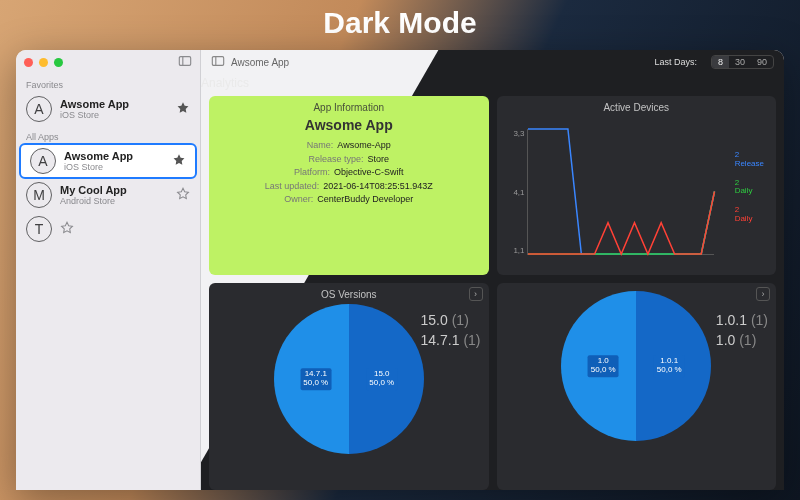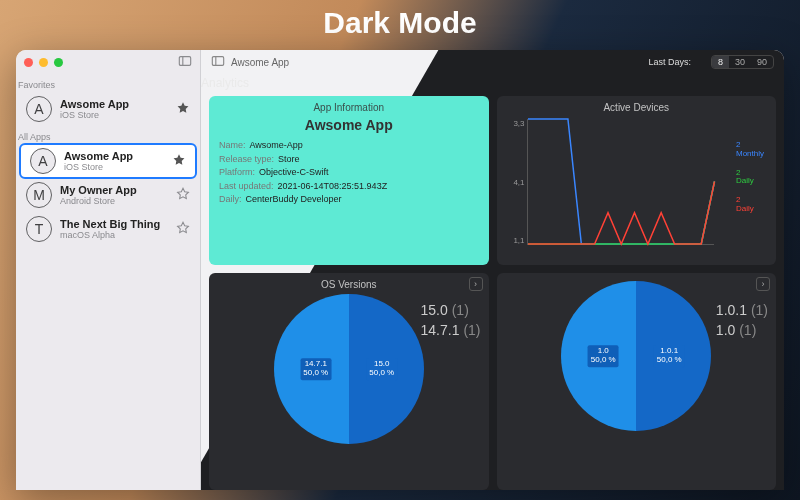--- a/index.html
+++ b/index.html
@@ -31,21 +31,21 @@
     width:185px; height:100%;
     background:#eceaee;
     border-right:1px solid #d0d0d4;
     display:flex; flex-direction:column;
     font-size:11px;
   }
   .titlebar { height:24px; display:flex; align-items:center; padding:0 8px; gap:6px; }
   .dot { width:9px; height:9px; border-radius:50%; }
   .dot.r{background:#ff5f57;} .dot.y{background:#febc2e;} .dot.g{background:#28c840;}
   .tb-icon { margin-left:auto; width:14px; color:#8a8a8e; }
-  .section-label { color:#8a8a8e; font-size:9px; padding:6px 2px 2px; }
+  .section-label { color:#8a8a8e; font-size:9px; padding:6px 10px 2px; }
   .app-row {
     display:flex; align-items:center; gap:8px; padding:4px 10px;
     cursor:default;
   }
   .app-row.selected {
     background:#fff; margin:0 4px; border-radius:5px;
     outline:2px solid #1f7bff; outline-offset:-1px;
   }
   .avatar {
     width:26px; height:26px; border-radius:50%; border:1.4px solid #606062;
@@ -61,50 +61,50 @@
   
   .main {
     position:relative; z-index:1; flex:1; display:flex; flex-direction:column;
   }
   .toolbar {
     height:24px; display:flex; align-items:center; padding:0 10px;
     font-size:10px; color:#666;
   }
   .toolbar .darktxt { color:#ddd; }
   .tb-left { display:flex; align-items:center; gap:6px; }
-  .tb-right { margin-left:auto; display:flex; align-items:center; gap:16px; font-size:9px; color:#bbb;}
+  .tb-right { margin-left:auto; display:flex; align-items:center; gap:10px; font-size:9px; color:#bbb;}
   .seg { display:flex; border:1px solid #444; border-radius:4px; overflow:hidden; margin-left:4px;}
   .seg span { padding:1px 6px; color:#aaa; }
   .seg span.active { background:#3a3b3f; color:#eee; }
   
   .analytics-title { text-align:left; font-size:12px; color:#eaeaea; padding:2px 0 6px; }
   
   .grid {
     flex:1; display:grid; grid-template-columns:1fr 1fr; grid-template-rows:auto 1fr;
     gap:8px; padding:0 8px 0 8px;
   }
   .card {
     border-radius:6px; padding:6px 10px; position:relative;
     font-size:9px;
   }
-  .card.light { background:#5eead4; color:#333; }
+  .card.light { background:#bef264; color:#333; }
   .card.dark  { background:#2a2b2f; color:#ddd; }
   .card-title { text-align:center; font-size:10px; margin-bottom:4px; color:inherit; opacity:.85;}
   .card .chev {
     position:absolute; top:4px; right:6px; width:14px; height:14px;
     border:1px solid #555; border-radius:3px; display:flex; align-items:center; justify-content:center;
     color:#aaa; font-size:9px;
   }
   .info-name { text-align:center; font-size:14px; font-weight:600; margin:2px 0 6px; }
-  .kv { display:flex; gap:4px; font-size:9px; line-height:1.5; }
+  .kv { display:flex; gap:4px; font-size:9px; line-height:1.5;justify-content:center; }
   .kv .k { color:#777; }
   .kv .v { color:#222; font-weight:500; }
   
   
-  .chart { position:relative; height:140px; margin-top:6px;}
+  .chart { position:relative; height:140px; margin-top:16px;}
   .chart .ylabels { position:absolute; left:0; top:0; bottom:14px; width:18px;
     display:flex; flex-direction:column; justify-content:space-between;
     font-size:8px; color:#999; text-align:right;}
   .chart .plot { position:absolute; left:20px; right:52px; top:0; bottom:14px;
     border-left:1px solid #555; border-bottom:1px solid #555;}
   .chart svg { position:absolute; inset:0; width:100%; height:100%; overflow:visible;}
   .legend { position:absolute; right:2px; top:22px; font-size:8px; text-align:left; }
   .legend div { line-height:1.1; margin-bottom:10px;}
   .legend .n { font-size:8px; }
   .pie { position:relative; width:150px; height:150px; margin:2px auto 0; }
@@ -165,35 +165,31 @@
       </div>
       <span class="star fav">
         <svg viewBox="0 0 16 16" width="14" height="14">
             <path d="M8 1.5l1.9 3.9 4.3.6-3.1 3 .7 4.3L8 11.3l-3.8 2 .7-4.3-3.1-3 4.3-.6z" fill="currentColor"></path>
           </svg>
       </span>
     </div>
     <div class="app-row">
       <div class="avatar">M</div>
       <div class="app-meta">
-        <div class="app-name">My Owner App</div>
+        <div class="app-name">My Cool App</div>
         <div class="app-sub">Android  Store</div>
       </div>
       <span class="star">
         <svg viewBox="0 0 16 16" width="14" height="14" fill="none" stroke="currentColor" stroke-width="1.2">
             <path d="M8 1.5l1.9 3.9 4.3.6-3.1 3 .7 4.3L8 11.3l-3.8 2 .7-4.3-3.1-3 4.3-.6z"></path>
           </svg>
       </span>
     </div>
     <div class="app-row">
       <div class="avatar">T</div>
-      <div class="app-meta">
-        <div class="app-name">The Next Big Thing</div>
-        <div class="app-sub">macOS  Alpha</div>
-      </div>
       <span class="star">
         <svg viewBox="0 0 16 16" width="14" height="14" fill="none" stroke="currentColor" stroke-width="1.2">
             <path d="M8 1.5l1.9 3.9 4.3.6-3.1 3 .7 4.3L8 11.3l-3.8 2 .7-4.3-3.1-3 4.3-.6z"></path>
           </svg>
       </span>
     </div>
     <div class="sidebar-spacer"></div>
   </div>
 
   <div class="main">
@@ -234,42 +230,42 @@
           </div>
         <div class="kv">
             <span class="k">Platform:</span>
             <span class="v">Objective-C-Swift</span>
           </div>
         <div class="kv">
             <span class="k">Last updated:</span>
             <span class="v">2021-06-14T08:25:51.943Z</span>
           </div>
         <div class="kv">
-            <span class="k">Daily:</span>
+            <span class="k">Owner:</span>
             <span class="v">CenterBuddy Developer</span>
           </div>
       </div>
 
       <div class="card dark">
         <div class="card-title">Active Devices</div>
         <div class="chart">
           <div class="ylabels">
             <span>3,3</span>
             <span>4,1</span>
             <span>1,1</span>
           </div>
           <div class="plot">
             <svg id="lines-svg" viewBox="0 0 100 100" preserveAspectRatio="none">
                 <polyline points="0.0,0.0 7.1,0.0 14.3,0.0 21.4,0.0 28.6,100.0 35.7,100.0 42.9,100.0 50.0,100.0 57.1,100.0 64.3,100.0 71.4,100.0 78.6,100.0 85.7,100.0 92.9,100.0 100.0,50.0" fill="none" stroke="#3a86ff" stroke-width="1.5" vector-effect="non-scaling-stroke"></polyline>
                 <polyline points="0.0,100.0 7.1,100.0 14.3,100.0 21.4,100.0 28.6,100.0 35.7,100.0 42.9,100.0 50.0,100.0 57.1,100.0 64.3,100.0 71.4,100.0 78.6,100.0 85.7,100.0 92.9,100.0 100.0,50.0" fill="none" stroke="#2ecc40" stroke-width="1.5" vector-effect="non-scaling-stroke"></polyline>
                 <polyline points="0.0,100.0 7.1,100.0 14.3,100.0 21.4,100.0 28.6,100.0 35.7,100.0 42.9,75.0 50.0,100.0 57.1,75.0 64.3,100.0 71.4,75.0 78.6,100.0 85.7,100.0 92.9,100.0 100.0,50.0" fill="none" stroke="#ff4136" stroke-width="1.5" vector-effect="non-scaling-stroke"></polyline>
               </svg>
           </div>
           <div class="legend">
-            <div style="color:#3a86ff"><span class="n">2</span><br><span>Monthly</span></div>
+            <div style="color:#3a86ff"><span class="n">2</span><br><span>Release</span></div>
             <div style="color:#2ecc40"><span class="n">2</span><br><span>Daily</span></div>
             <div style="color:#ff4136"><span class="n">2</span><br><span>Daily</span></div>
           </div>
         </div>
       </div>
 
       <div class="card dark">
         <div class="chev">›</div>
         <div class="card-title">OS Versions</div>
         <div class="pie-legend">

